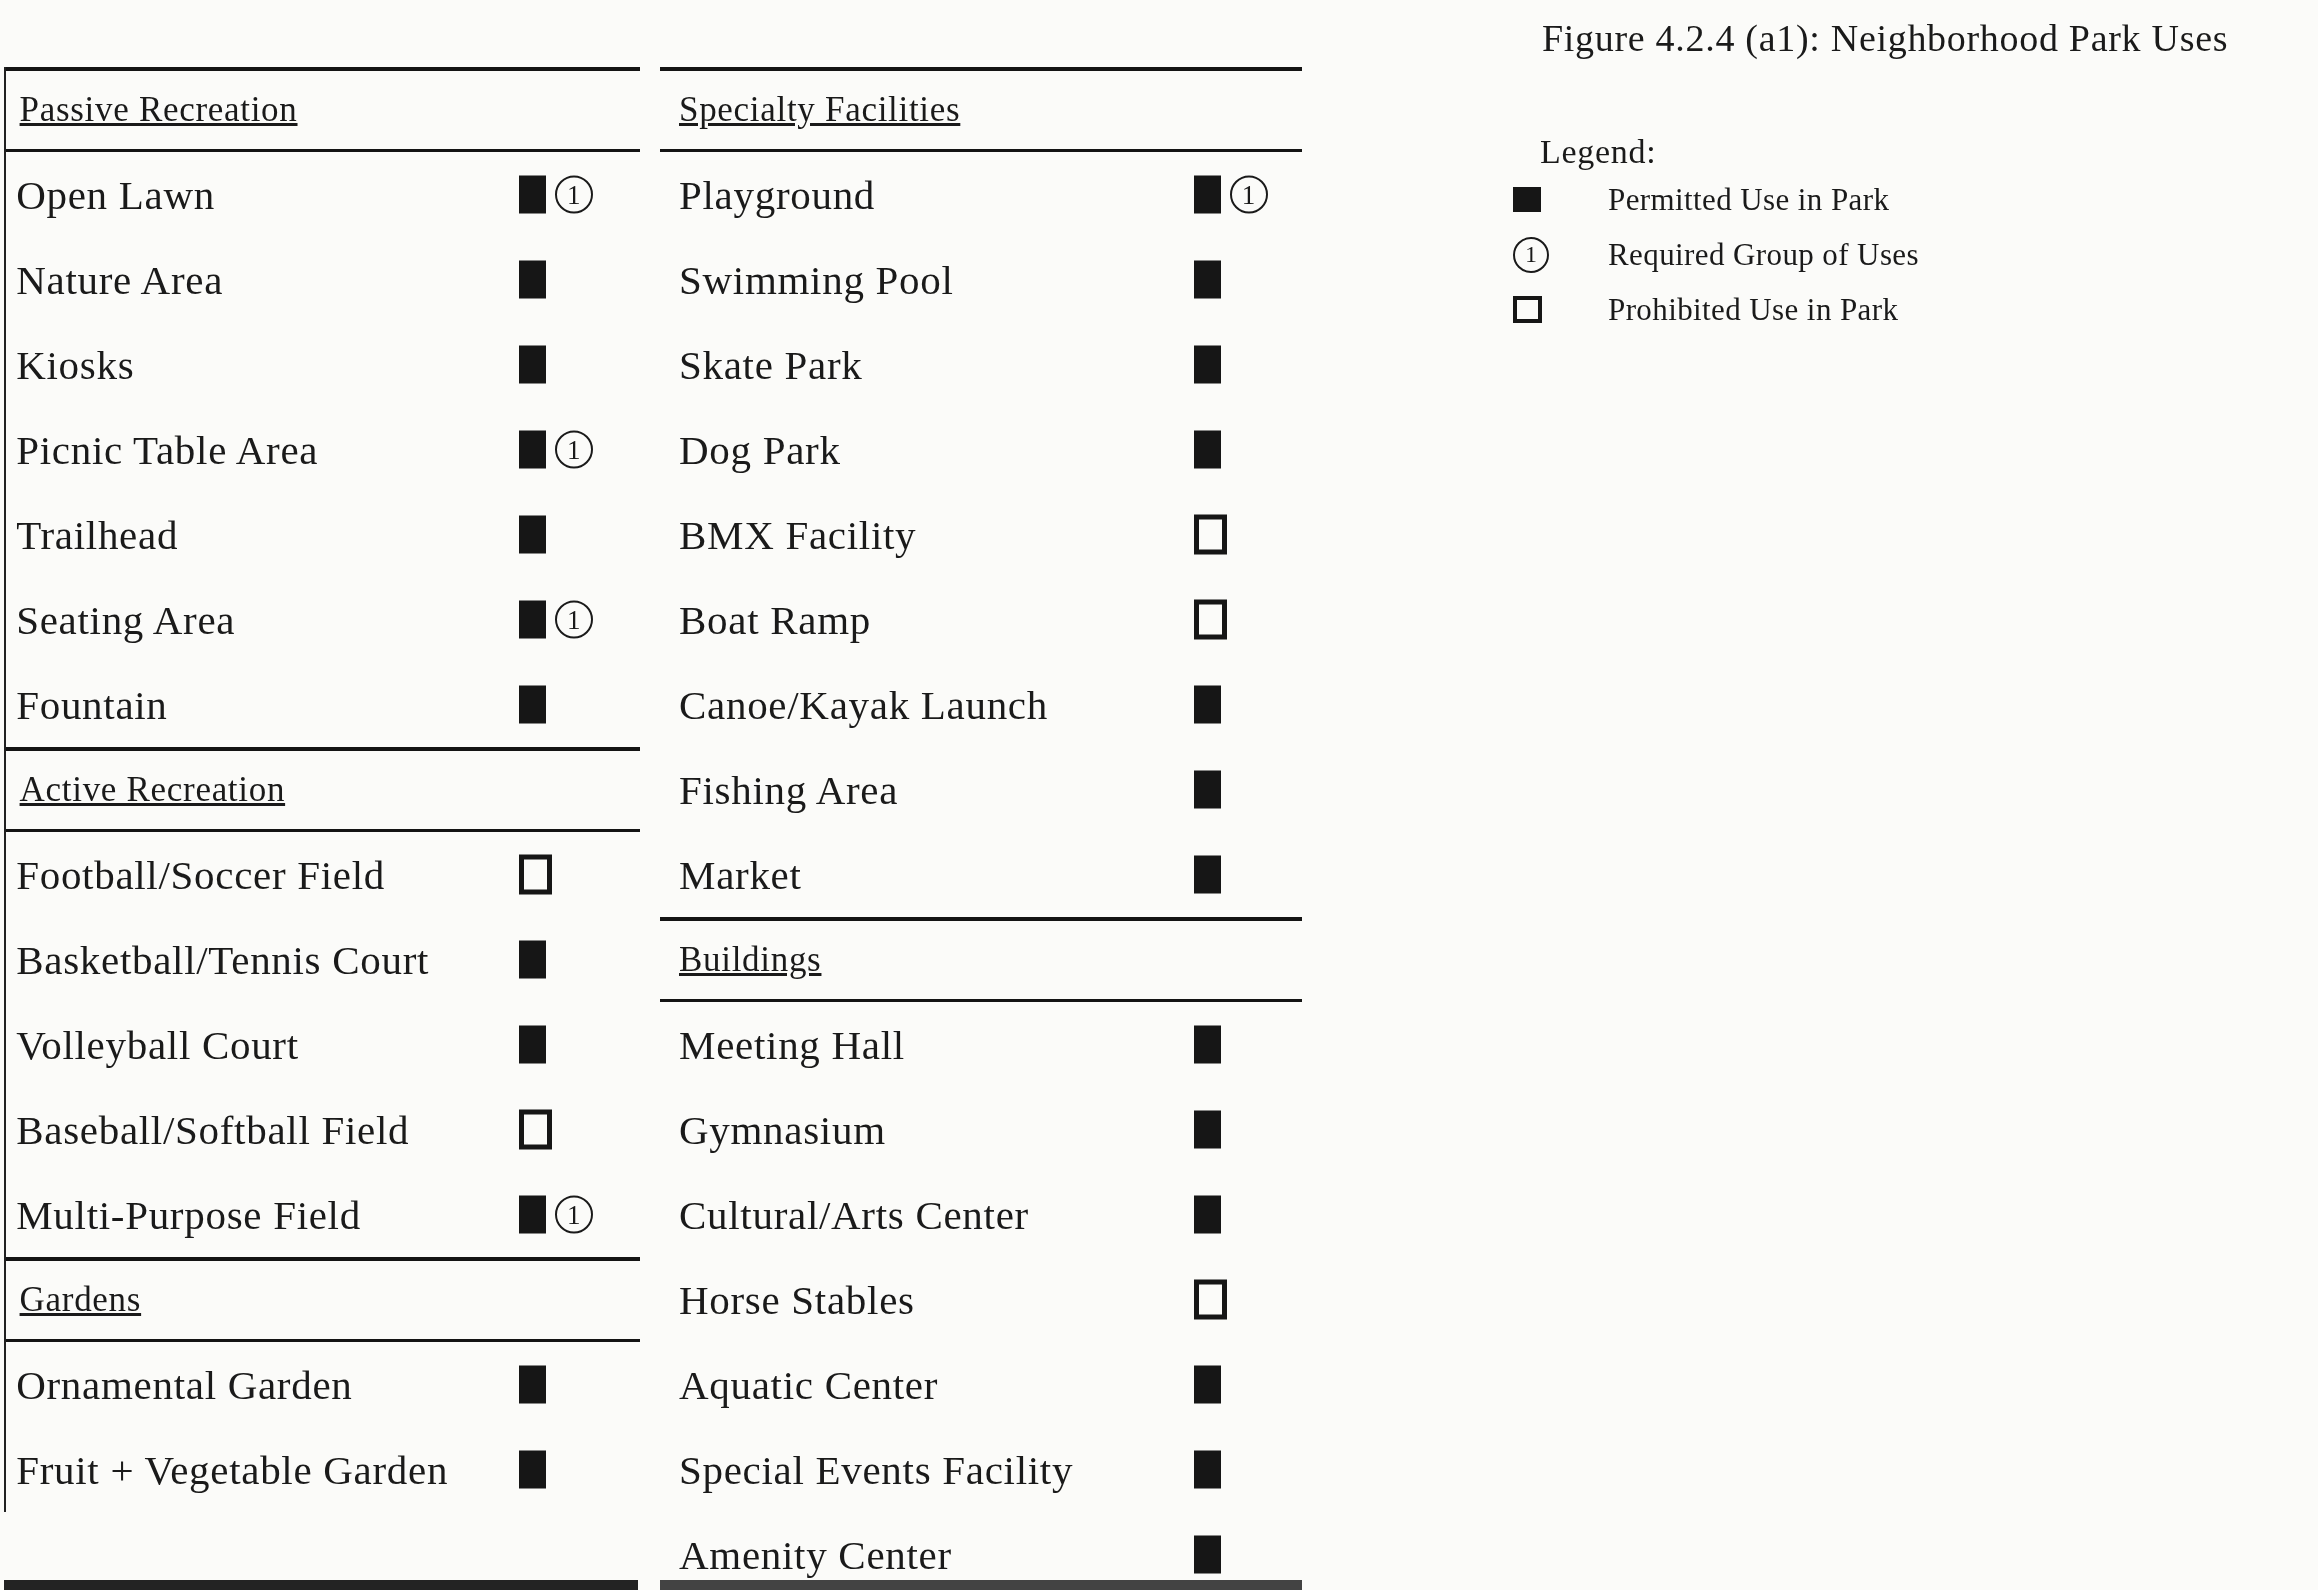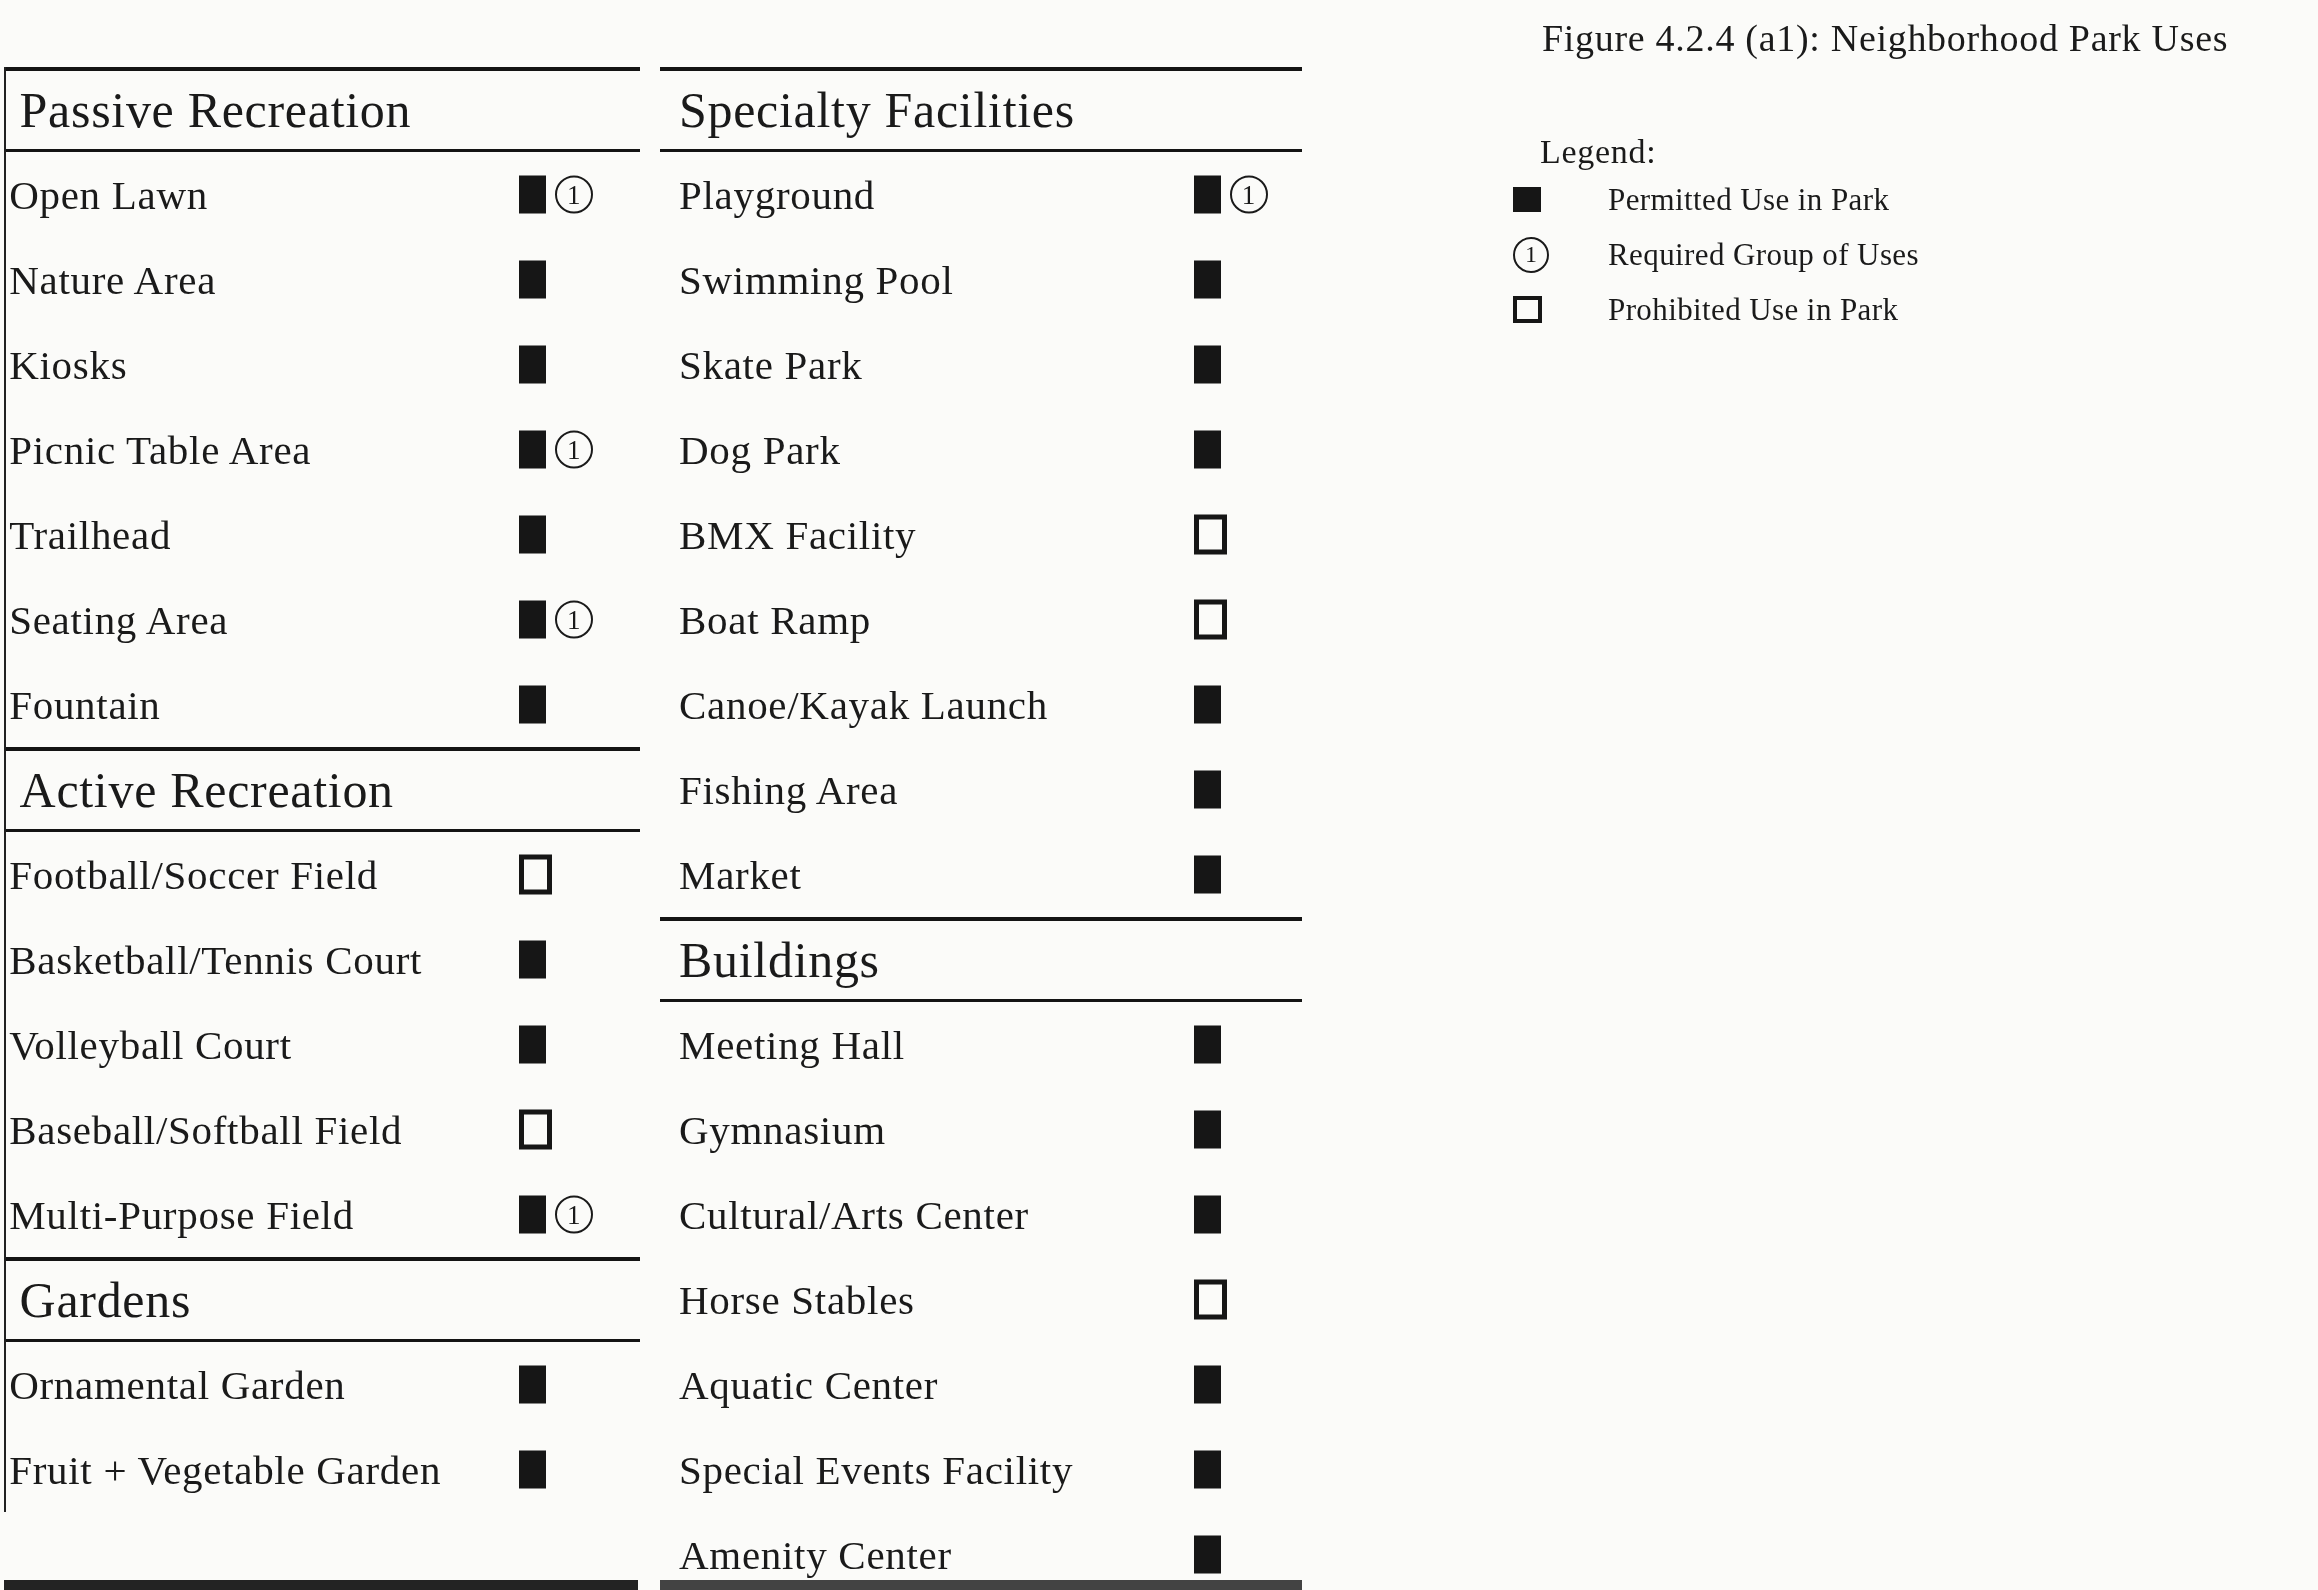--- a/index.html
+++ b/index.html
@@ -16,27 +16,27 @@
   
   .use-table{position:absolute;top:67px;}
   .table-left{left:4.2px;width:634px;border-left:2.8px solid #242424;}
   .table-mid{left:660px;width:642px;}
 
   .sec-header{
     box-sizing:border-box;height:85px;
     border-top:4.2px solid #171717;border-bottom:3.5px solid #171717;
     display:flex;align-items:center;
   }
-  .sec-header .hdr-label{font-size:50px;letter-spacing:0.7px;}
+  .sec-header .hdr-label{font-size:35px;letter-spacing:0.7px;text-decoration:underline;}
   .table-left .sec-header .hdr-label{padding-left:13.4px;}
   .table-mid  .sec-header .hdr-label{padding-left:19px;}
 
   .row{position:relative;height:85px;display:flex;align-items:center;}
   .row .use-label{font-size:41px;letter-spacing:0.7px;white-space:nowrap;}
-  .table-left .row .use-label{padding-left:3px;}
+  .table-left .row .use-label{padding-left:10px;}
   .table-mid  .row .use-label{padding-left:19px;}
 
   .sym{
     position:absolute;top:50%;transform:translateY(-50%);
     display:flex;align-items:center;gap:8.5px;height:41px;
   }
   .table-left .sym{left:513px;}
   .table-mid  .sym{left:534px;}
 
   .sym[data-symbol="permitted"]::before,

